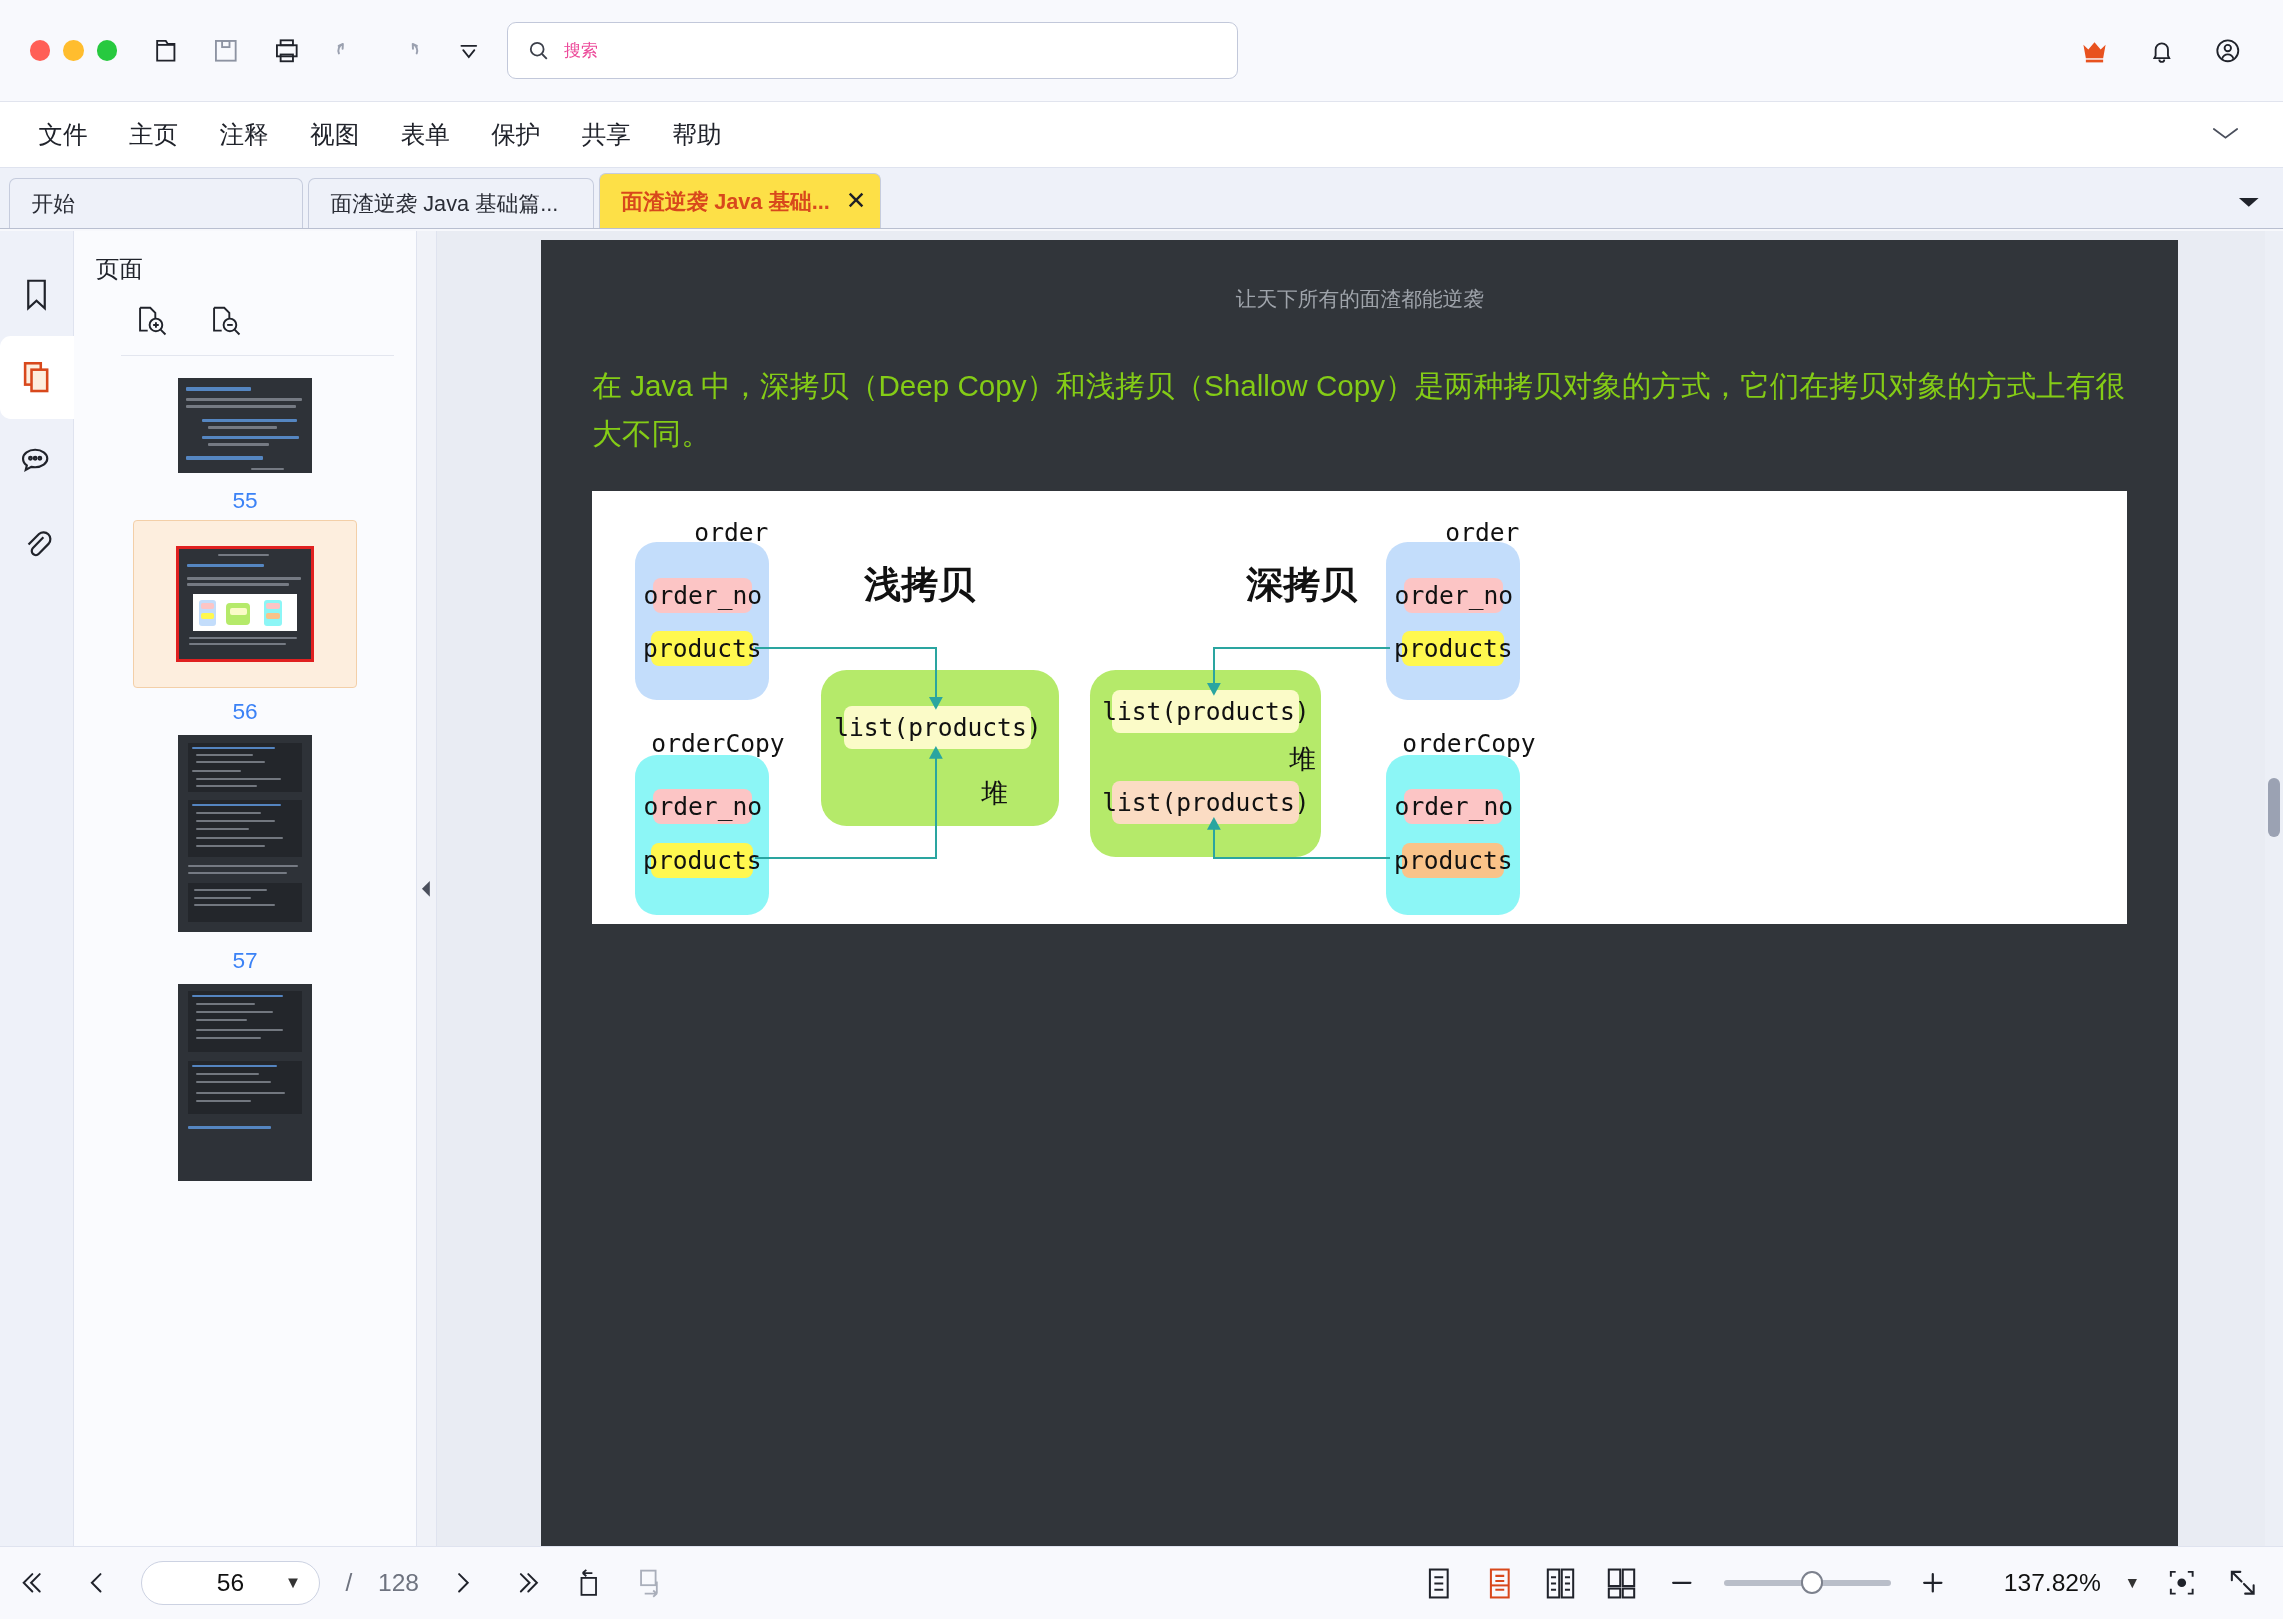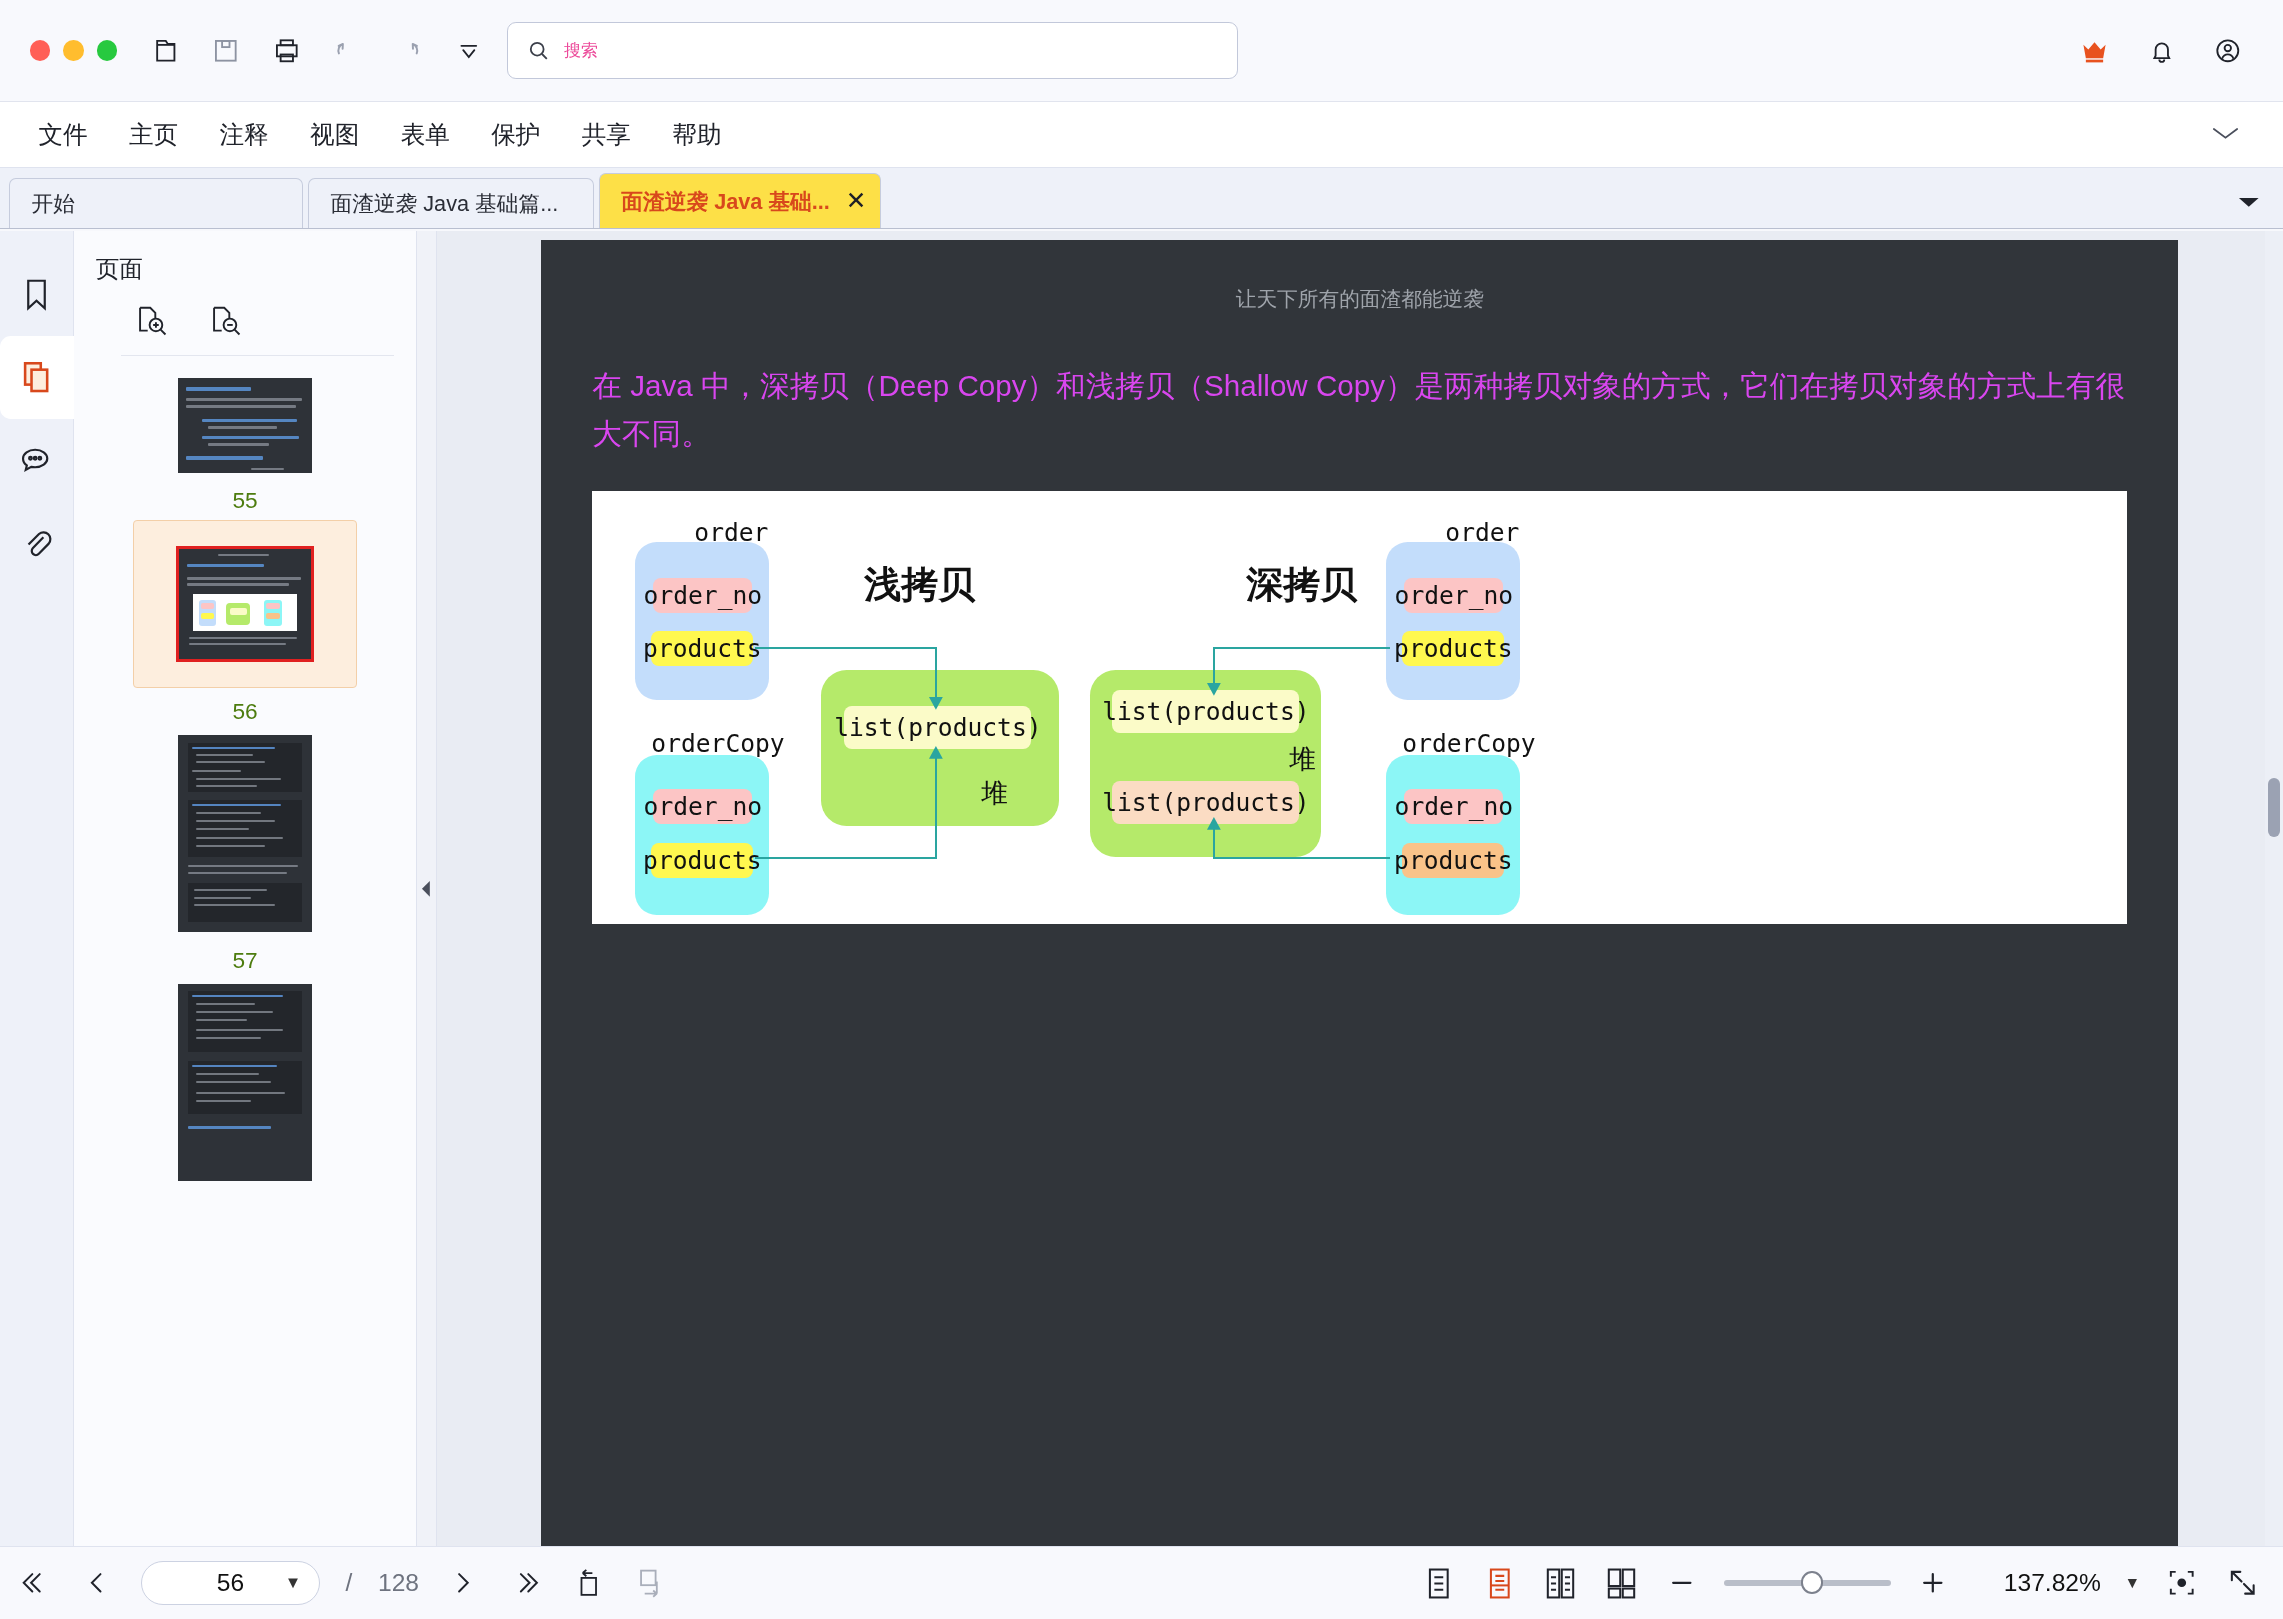--- a/index.html
+++ b/index.html
@@ -138,21 +138,21 @@
   }
   .thumb-item { display: flex; flex-direction: column; align-items: center; margin-bottom: 5.9px; }
   .thumb-shell { padding: 3.9px; border-radius: 3.9px; }
   .thumb-shell.selected { background: #fdeede; border: 1px solid #f3cfa8; padding: 27.6px 45px; }
   .thumb-img {
     width: 134px; height: 95px; background: #2e3238;
     position: relative; overflow: hidden;
   }
   .thumb-img.tall { height: 197px; }
   .thumb-shell.selected .thumb-img { width: 132px; height: 110px; outline: 3px solid #e02020; }
-  .thumb-num { font-size: 22.7px; color: #4d7c0f; margin-top: 10.8px; }
+  .thumb-num { font-size: 22.7px; color: #3b82f6; margin-top: 10.8px; }
 
   
   .ml { position: absolute; background: #8d939c; height: 3px; border-radius: 1px; opacity: .75; }
   .mlb { position: absolute; background: #5a8fd0; height: 3px; border-radius: 1px; opacity: .9; }
   .mimg { position: absolute; background: #ffffff; }
   .mcode { position: absolute; background: #23262b; }
 
   
   .panel-handle {
     width: 19.7px; flex: 0 0 19.7px; background: #f0f2f8;
@@ -174,21 +174,21 @@
   }
   .page-header {
     text-align: center; font-size: 20.7px; color: #9fa4ab; margin-bottom: 49px;
   }
   .rec-line {
     font-size: 30.5px; color: #d8dbe0; margin-bottom: 37px;
     display: flex; align-items: baseline; gap: 9.9px;
   }
   .rec-link { text-decoration: underline; color: #dfe2e7; cursor: pointer; }
   .para {
-    font-size: 29.6px; line-height: 1.62; color: #d946ef; margin-bottom: 33px;
+    font-size: 29.6px; line-height: 1.62; color: #84cc16; margin-bottom: 33px;
   }
   .figure {
     background: #ffffff; height: 433px; margin: 7.9px 0 37px 0;
     position: relative; overflow: hidden;
   }
 
   
   .dg-label { position: absolute; font-family: "DejaVu Sans Mono", monospace; font-size: 24.6px; color: #111; }
   .dg-obj { position: absolute; border-radius: 21.7px; }
   .dg-field {

